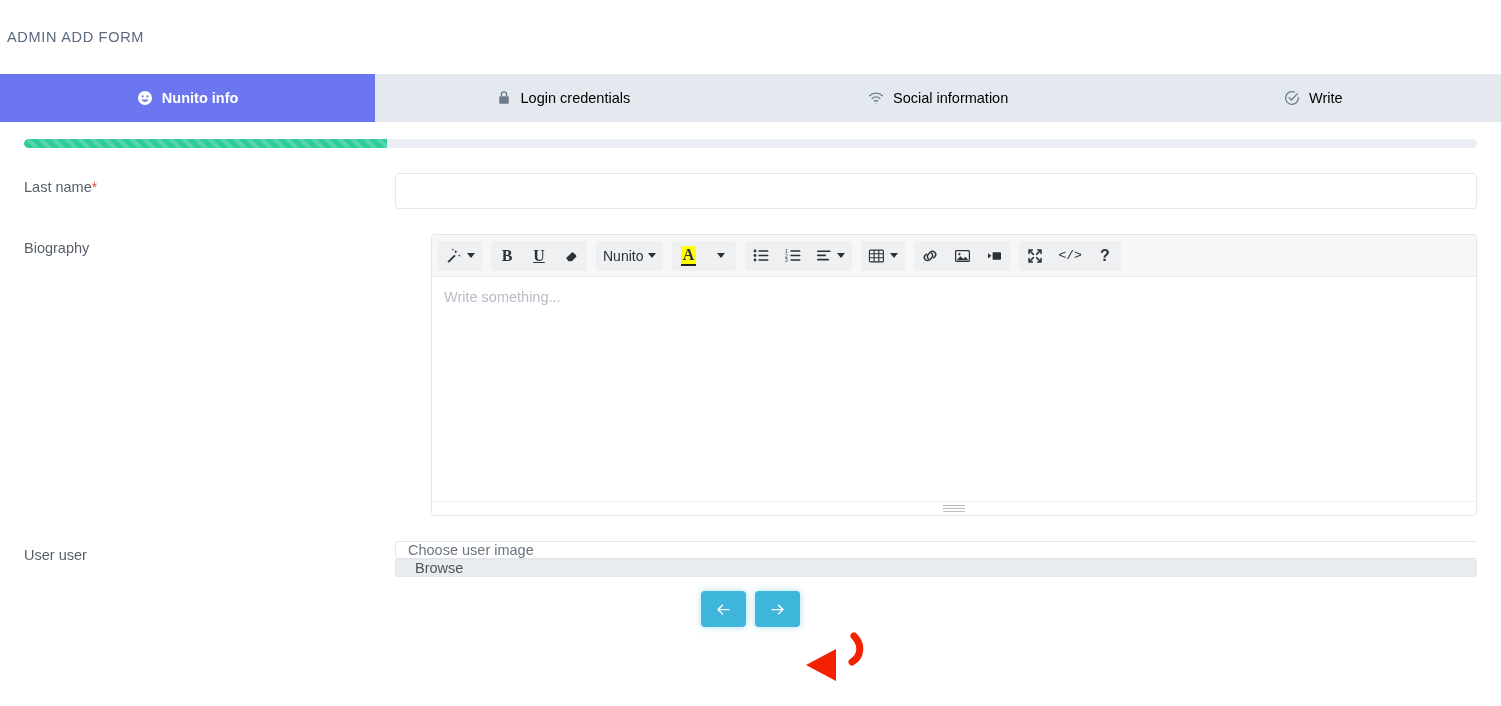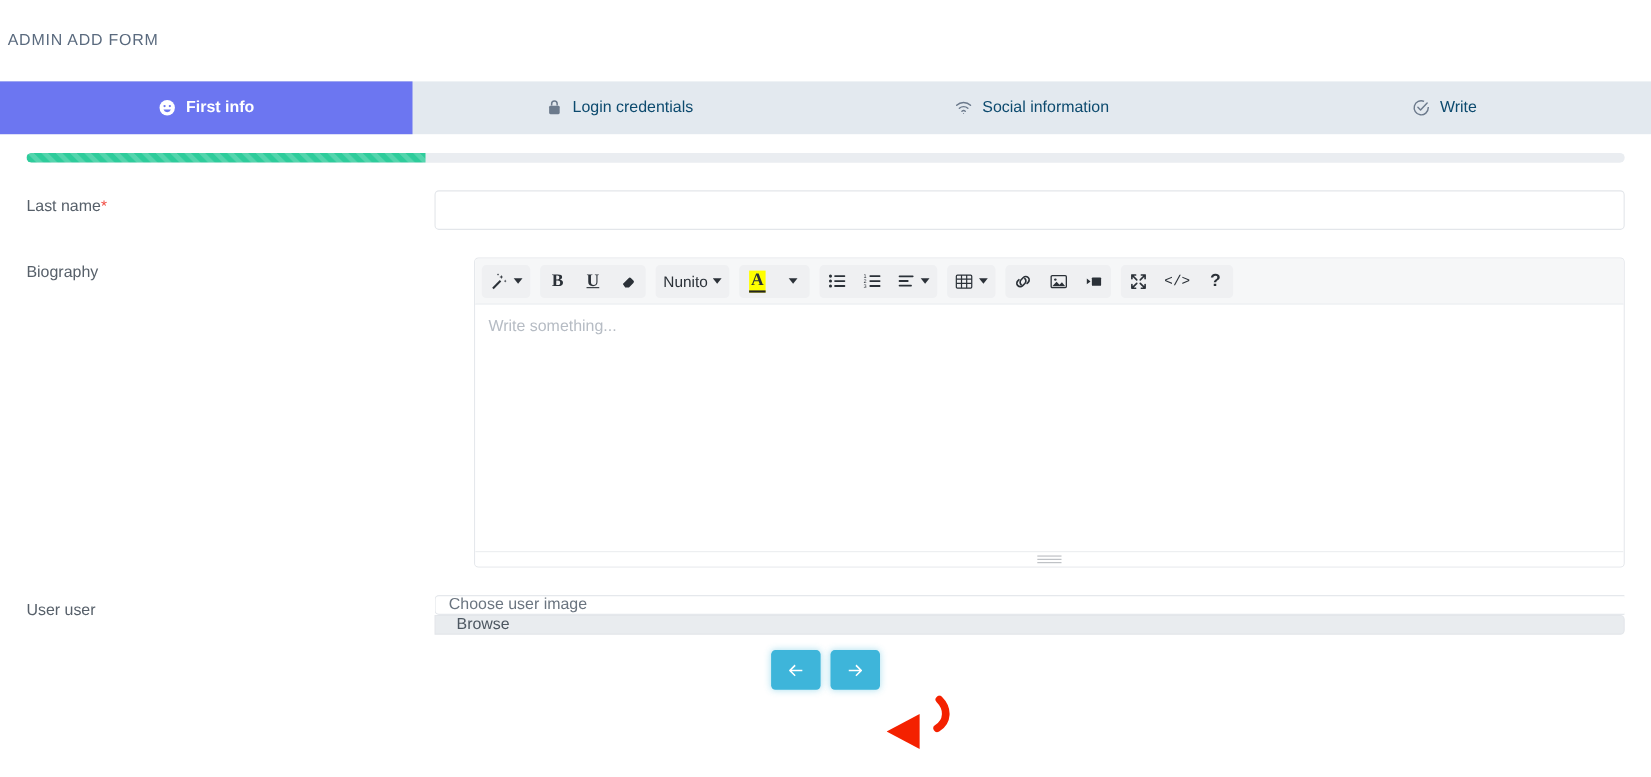--- a/index.html
+++ b/index.html
@@ -33,21 +33,21 @@
     background: #e3e9ef;
     width: 1501px;
   }
   .wizard-tab {
     flex: 1 1 0;
     display: flex;
     align-items: center;
     justify-content: center;
     gap: 9px;
     font-size: 14.5px;
-    color: #0c4a6e;
+    color: #000000;
     cursor: pointer;
     user-select: none;
   }
   .wizard-tab.active {
     background: #6c76f1;
     color: #ffffff;
     font-weight: 600;
   }
   .wizard-tab .tab-ico {
     display: inline-flex;
@@ -274,21 +274,21 @@
 
   <div class="wizard-tab active">
     <span class="tab-ico">
       <svg width="16" height="16" viewBox="0 0 16 16" fill="#ffffff">
         <circle cx="8" cy="8" r="7"></circle>
         <circle cx="5.6" cy="6.4" r="1.05" fill="#6c76f1"></circle>
         <circle cx="10.4" cy="6.4" r="1.05" fill="#6c76f1"></circle>
         <path d="M4.6 9.6a3.6 3.6 0 0 0 6.8 0z" fill="#6c76f1"></path>
       </svg>
     </span>
-    <span>First info</span>
+    <span>Nunito info</span>
   </div>
 
   <div class="wizard-tab">
     <span class="tab-ico">
       <svg width="14" height="16" viewBox="0 0 14 16" fill="#6c7a8c">
         <path d="M7 1.2a3.2 3.2 0 0 0-3.2 3.2V6H5.2V4.4a1.8 1.8 0 0 1 3.6 0V6h1.4V4.4A3.2 3.2 0 0 0 7 1.2z"></path>
         <rect x="2.2" y="6.2" width="9.6" height="7.6" rx="1.2"></rect>
       </svg>
     </span>
     <span>Login credentials</span>

